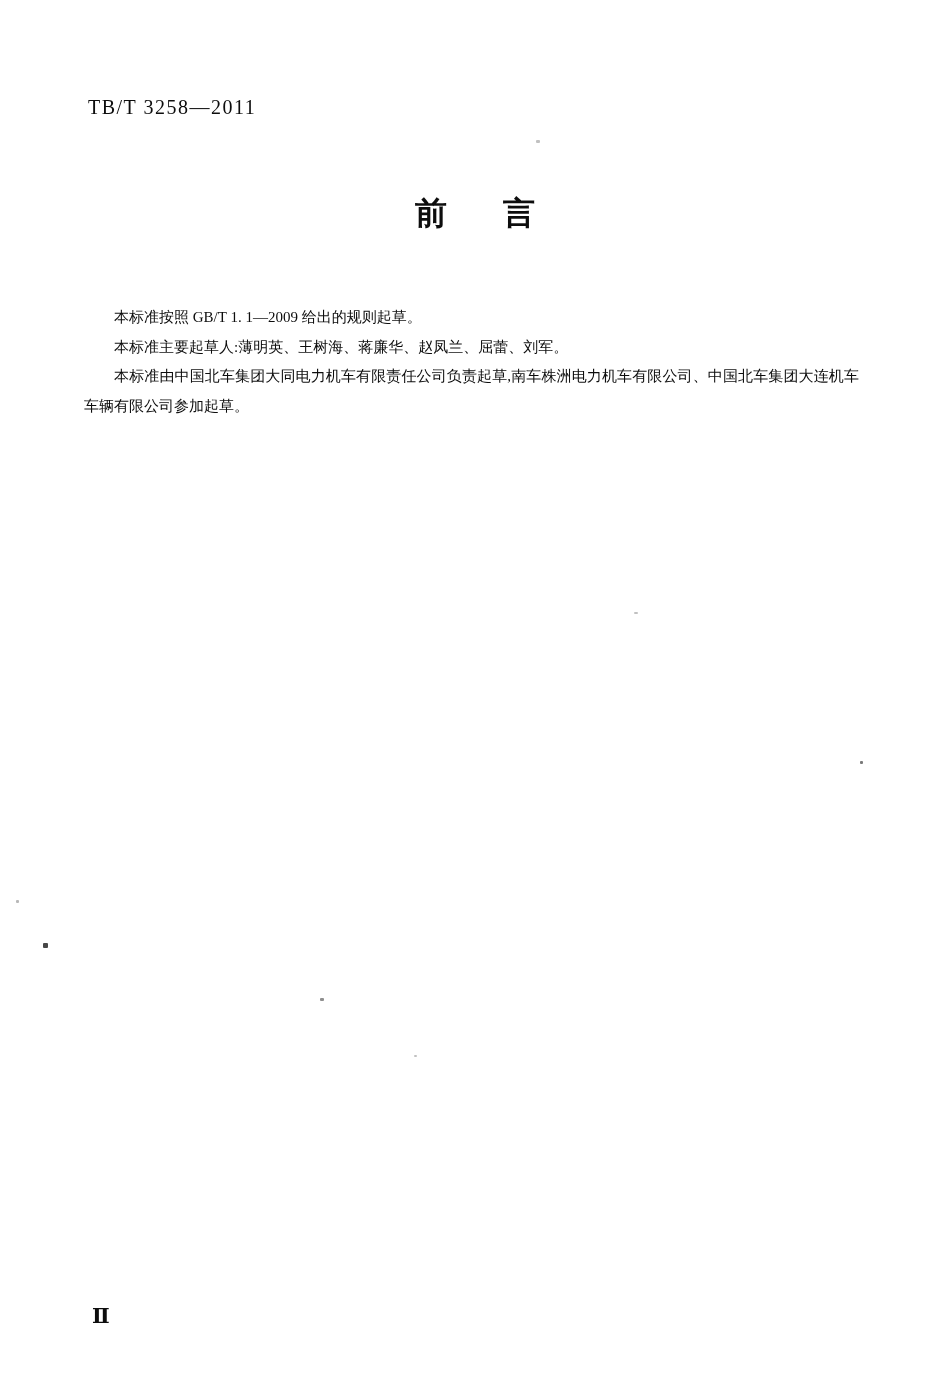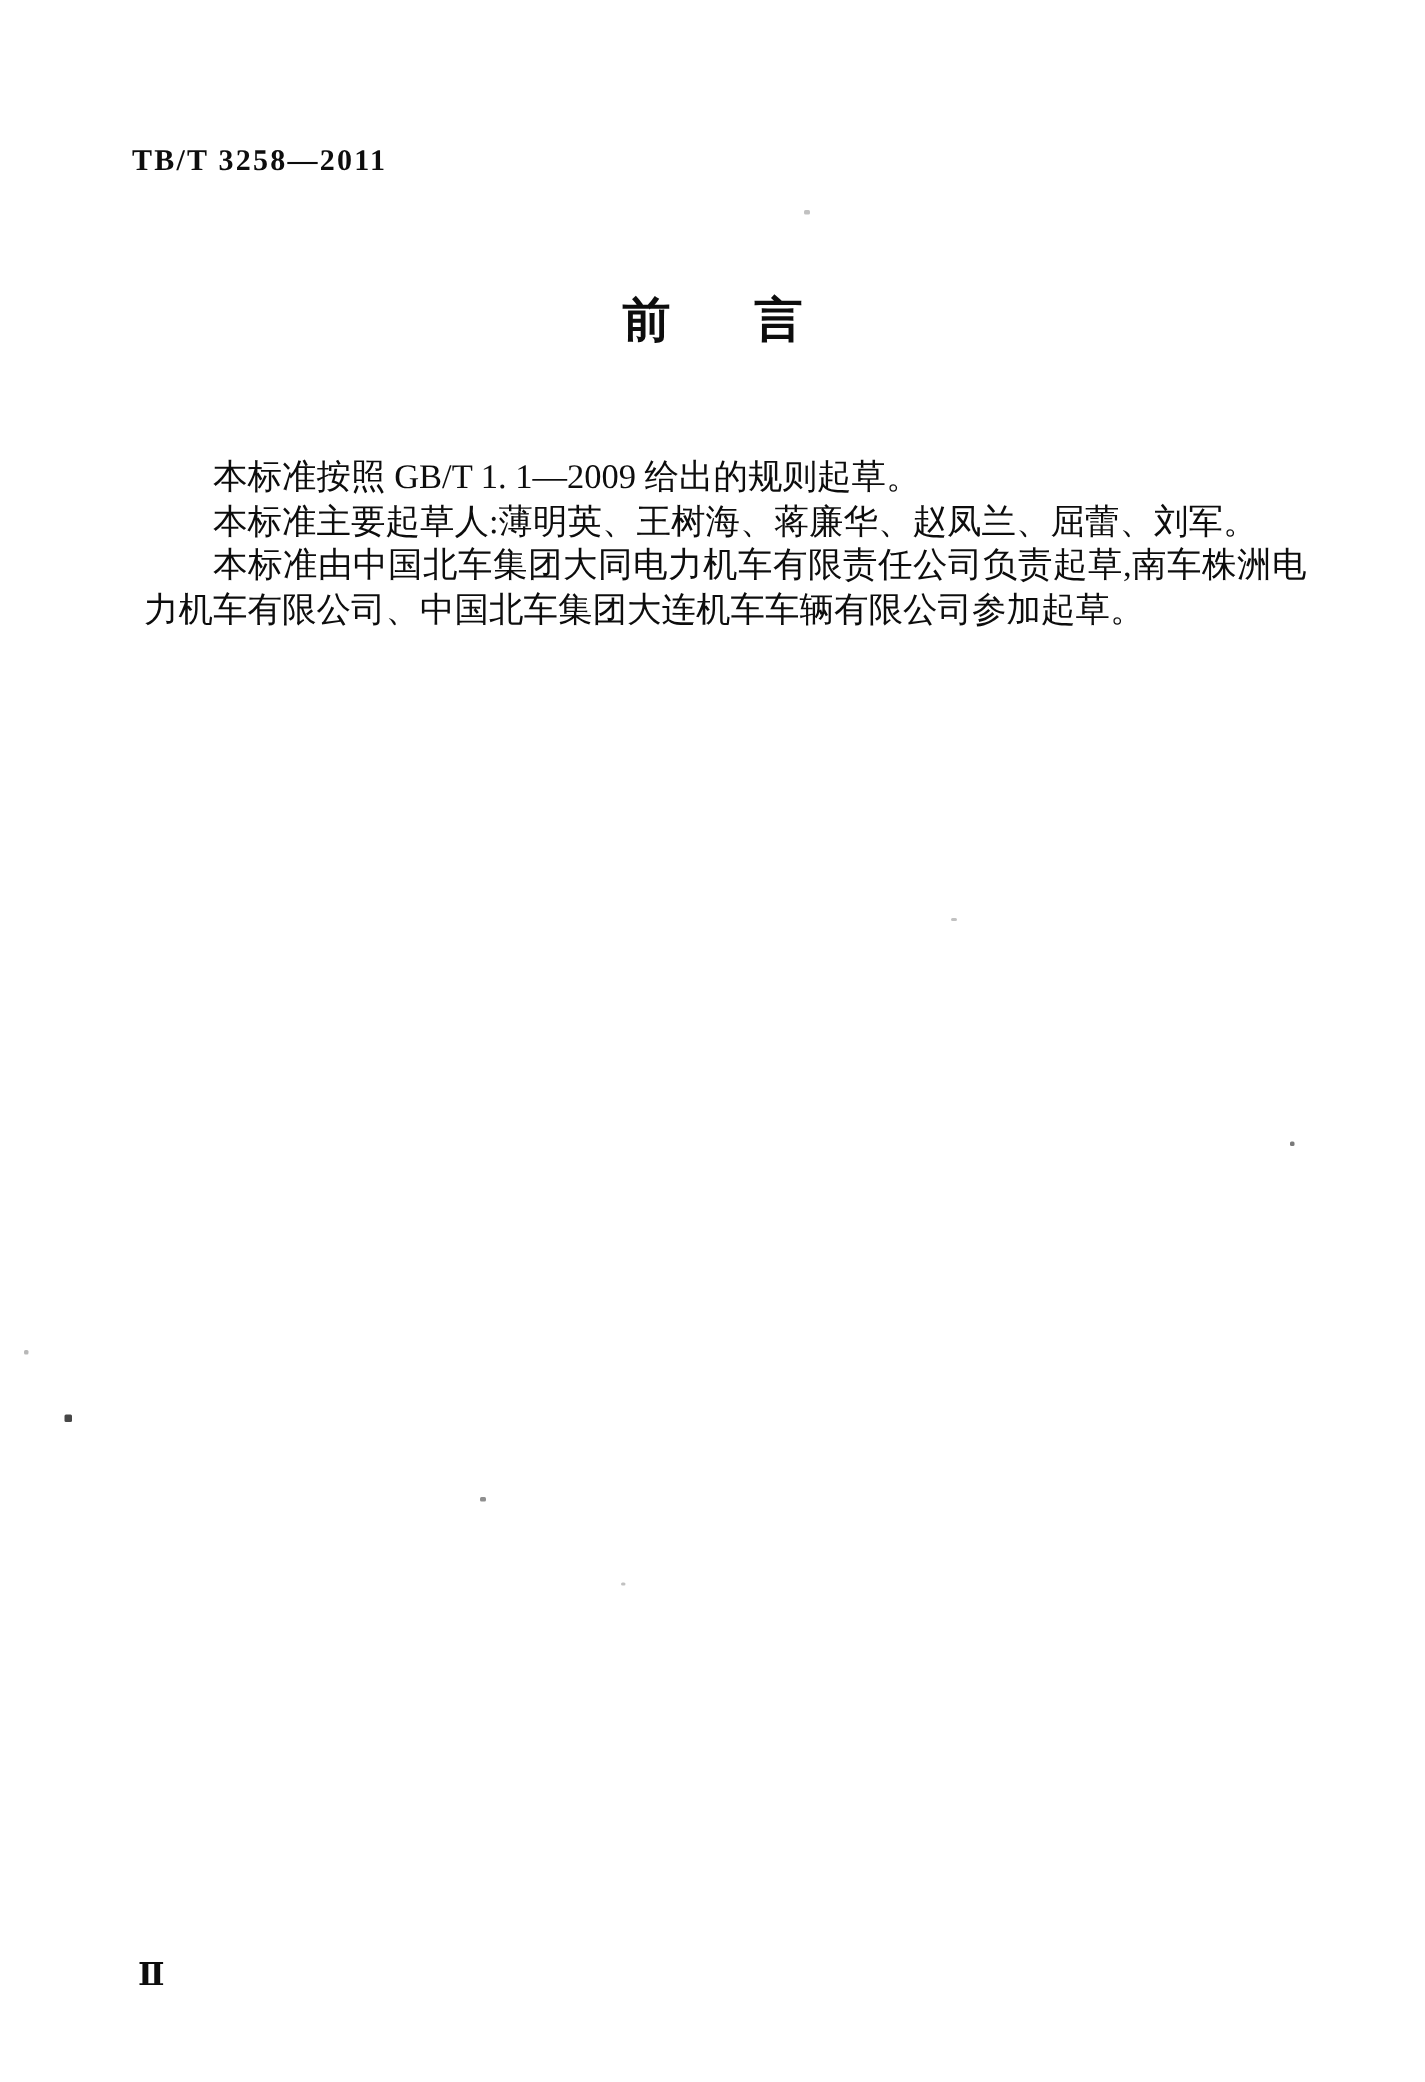--- a/index.html
+++ b/index.html
@@ -15,42 +15,42 @@
     background: #ffffff;
     overflow: hidden;
     font-family: "Liberation Serif", "DejaVu Serif", serif;
     color: #0d0d0d;
   }
   .std-number {
     position: absolute;
     left: 88px;
     top: 96px;
     font-size: 20px;
-    font-weight: bold;
+    font-weight: normal;
     letter-spacing: 1.5px;
     white-space: nowrap;
   }
   .foreword-title {
     position: absolute;
     left: 0;
     top: 194px;
     width: 100%;
     display: flex;
     justify-content: center;
     gap: 56px;
     font-size: 32px;
     font-weight: bold;
     line-height: 1.2;
   }
   .foreword-body {
     position: absolute;
-    left: 96px;
+    left: 84px;
     top: 303px;
     width: 775px;
-    font-size: 23px;
+    font-size: 15px;
     line-height: 29.5px;
     text-align: justify;
     text-justify: inter-ideograph;
   }
   .foreword-body p {
     margin: 0;
     padding: 0;
     text-indent: 2em;
   }
   .page-number {

